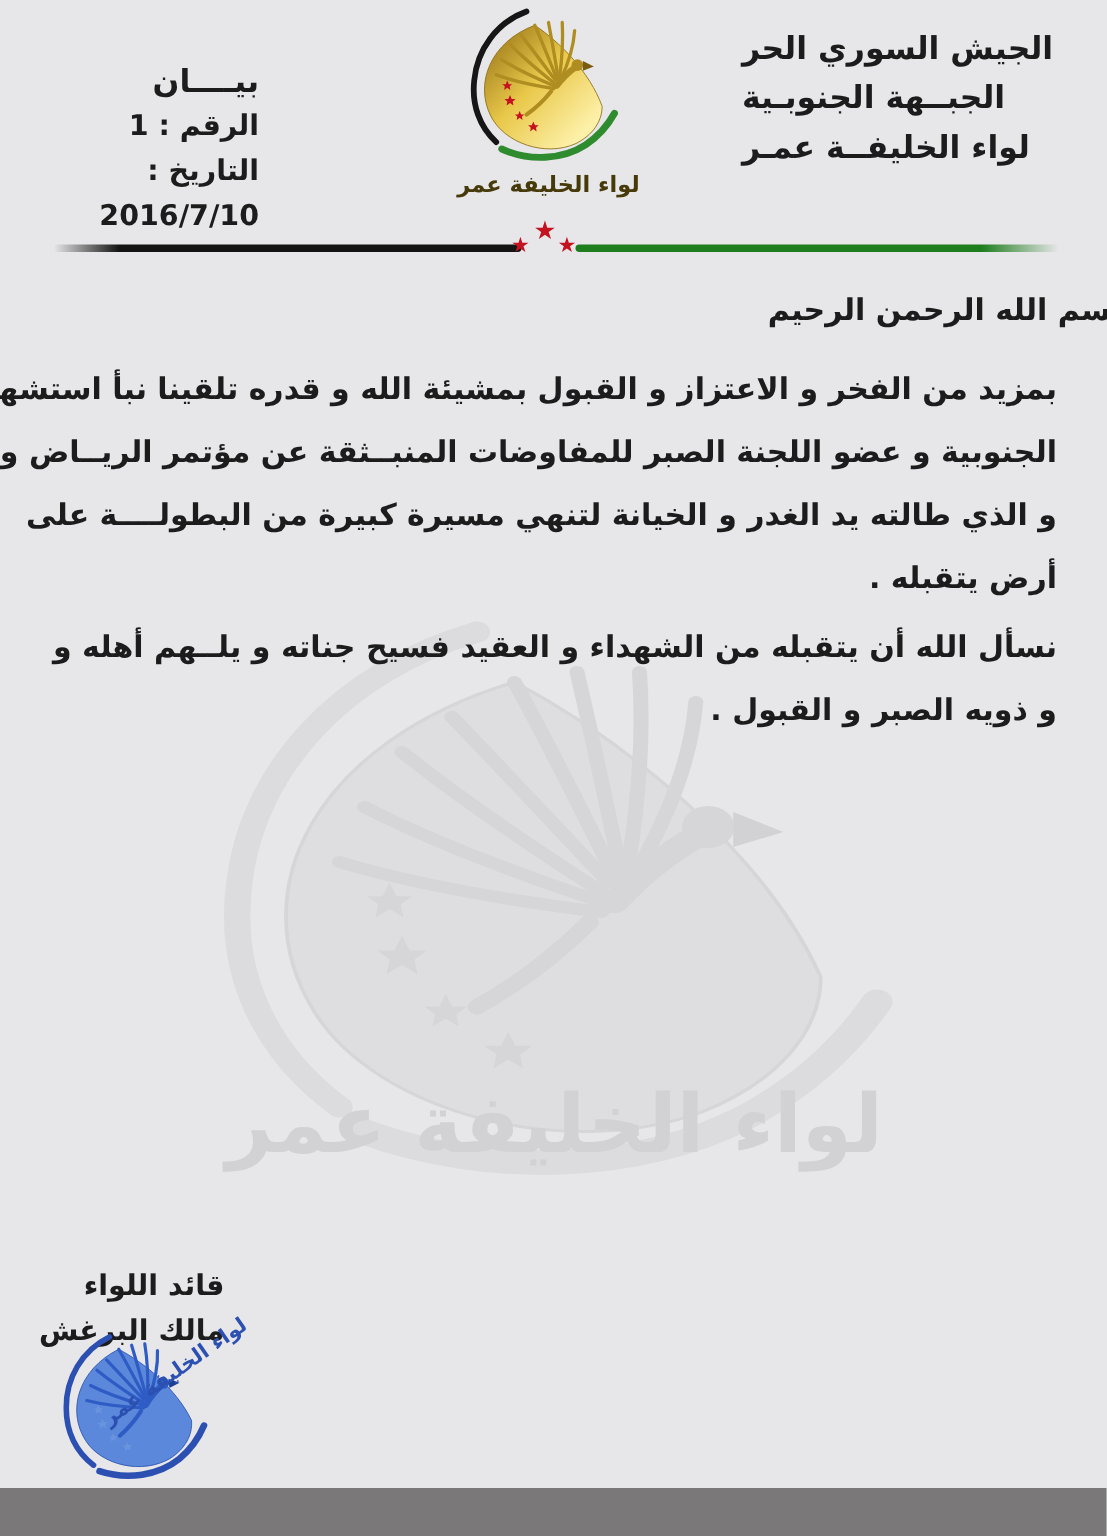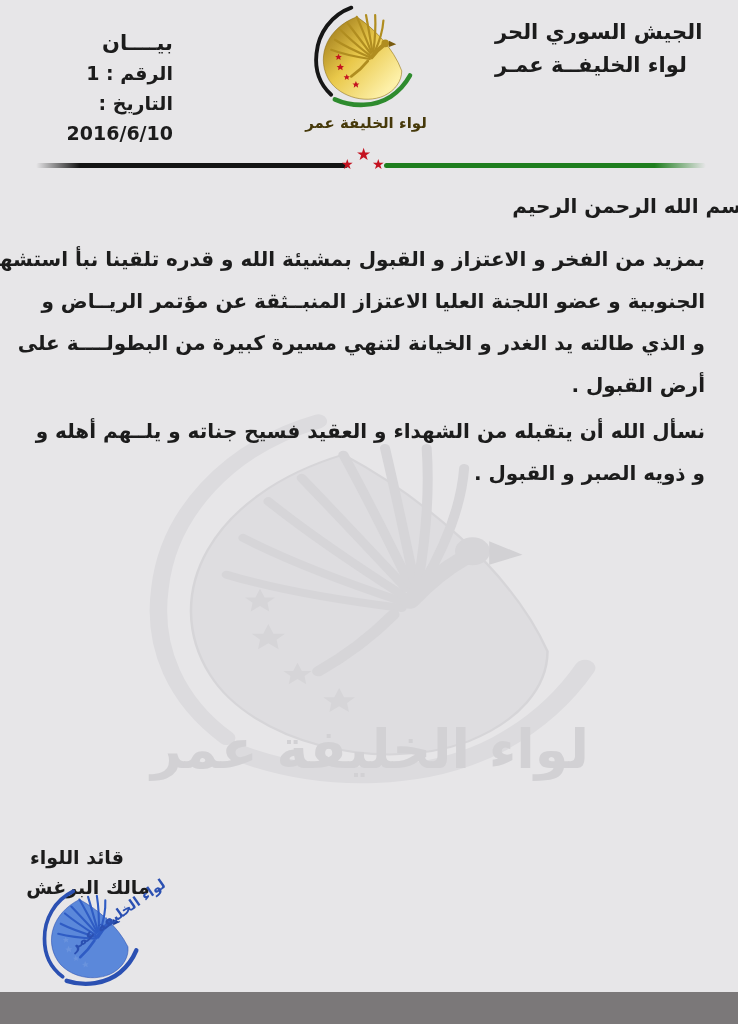--- a/index.html
+++ b/index.html
@@ -5,21 +5,21 @@
   html,body{margin:0;padding:0;}
   .page{
     position:relative;width:738px;height:1024px;overflow:hidden;
     background:#e7e6e8;
     font-family:"DejaVu Sans",sans-serif;
     direction:rtl;
     color:#1c1c1c;
   }
   
   .hdr-left{
-    position:absolute;left:0;top:28px;width:173px;
+    position:absolute;left:0;top:39px;width:173px;
     text-align:right;font-weight:bold;
   }
   .hdr-left .t1{font-size:21px;line-height:30px;}
   .hdr-left .t2{font-size:19px;line-height:30px;text-align:right;}
   .hdr-right{
     position:absolute;right:33px;top:16px;width:210px;
     text-align:left;font-weight:bold;font-size:21px;line-height:33px;
   }
   .logo-wrap{position:absolute;left:296px;top:4px;width:140px;height:132px;}
   .logo-main{position:absolute;left:4px;top:0;width:132px;height:110px;}
@@ -48,21 +48,21 @@
   }
   .p2{margin-top:4px;}
   
   .wm-logo{position:absolute;left:135px;top:408px;width:500px;height:400px;z-index:1;}
   .wm-text{
     position:absolute;left:120px;top:718px;width:500px;z-index:1;
     text-align:center;font-weight:bold;font-size:54px;letter-spacing:2px;
     color:#d2d1d4;white-space:nowrap;
   }
   
-  .sig-title{position:absolute;left:30px;top:846px;width:120px;text-align:left;
+  .sig-title{position:absolute;left:30px;top:846px;width:120px;text-align:right;
     font-weight:bold;font-size:19px;z-index:3;}
   .sig-name{position:absolute;left:18px;top:876px;width:140px;text-align:center;
     font-weight:bold;font-size:19px;z-index:3;}
   .stamp-logo{position:absolute;left:30px;top:886px;width:125px;height:106px;
     transform:rotate(-6deg);z-index:4;}
   .stamp-text{
     position:absolute;left:64px;top:944px;width:130px;z-index:4;
     transform:rotate(-35deg);transform-origin:left center;
     color:#2b50b2;font-weight:bold;font-size:14px;text-align:center;white-space:nowrap;
   }
@@ -113,48 +113,49 @@
       </g>
     </g>
   </defs>
 </svg>
 
 <div class="page">
 
   <div class="hdr-left">
     <div class="t1">بيــــان</div>
     <div class="t2">الرقم : 1</div>
-    <div class="t2">التاريخ : 2016/6/10</div>
+    <div class="t2">التاريخ : 2016/7/10</div>
   </div>
 
   <div class="logo-wrap">
     <svg class="logo-main" viewBox="0 0 120 120">
       <use href="#brigade-logo"></use>
     </svg>
     <div class="logo-caption">لواء الخليفة عمر</div>
   </div>
 
   <div class="hdr-right">
     <div>الجيش السوري الحر</div>
+    <div>الجبــهة الجنوبـية</div>
     <div>لواء الخليفــة عمـر</div>
   </div>
 
   <div class="div-black"></div>
   <div class="div-green"></div>
   <span class="div-star ds-c">★</span>
   <span class="div-star ds-l">★</span>
   <span class="div-star ds-r">★</span>
 
   <div class="basmala">بسم الله الرحمن الرحيم</div>
 
   <div class="bodytxt">
     <div class="bline">بمزيد من الفخر و الاعتزاز و القبول بمشيئة الله و قدره تلقينا نبأ استشهاد</div>
-    <div class="bline">الجنوبية و عضو اللجنة العليا الاعتزاز المنبــثقة عن مؤتمر الريــاض و</div>
+    <div class="bline">الجنوبية و عضو اللجنة الصبر للمفاوضات المنبــثقة عن مؤتمر الريــاض و</div>
     <div class="bline">و الذي طالته يد الغدر و الخيانة لتنهي مسيرة كبيرة من البطولــــة على</div>
-    <div class="bline">أرض القبول .</div>
+    <div class="bline">أرض يتقبله .</div>
     <div class="bline p2">نسأل الله أن يتقبله من الشهداء و العقيد فسيح جناته و يلــهم أهله و</div>
     <div class="bline">و ذويه الصبر و القبول .</div>
   </div>
 
   <svg class="wm-logo" viewBox="0 0 120 120" preserveAspectRatio="none">
     <use href="#brigade-logo"></use>
   </svg>
   <div class="wm-text">لواء الخليفة عمر</div>
 
   <div class="sig-title">قائد اللواء</div>

